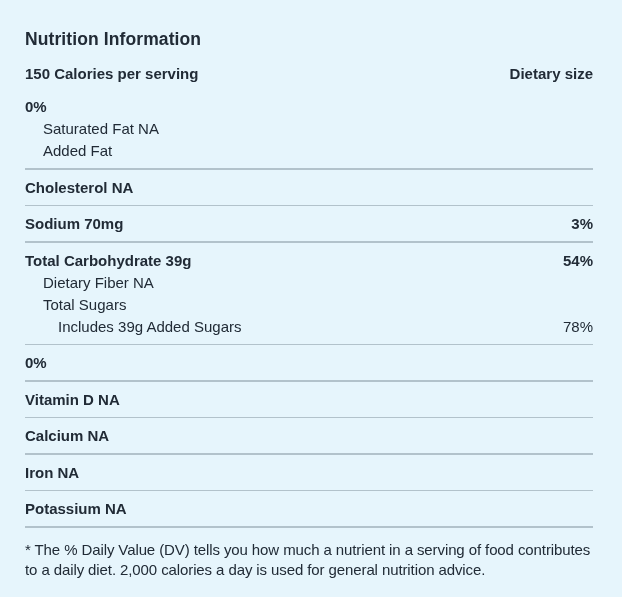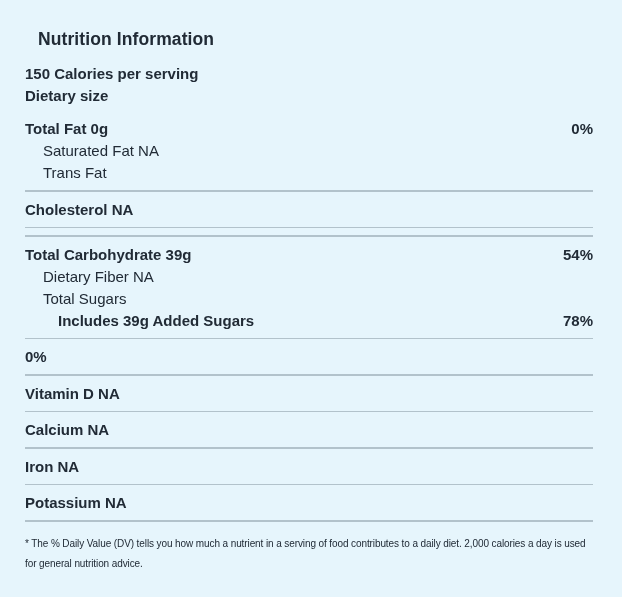--- a/index.html
+++ b/index.html
@@ -15,82 +15,84 @@
     color: var(--fg, #212b36);
     overflow: hidden;
   }
   .panel {
     padding: 28px 29px 0 25px;
   }
   .title {
     font-size: 17.5px;
     font-weight: 700;
     line-height: 22px;
-    margin: 0 0 13px 13px;
+    margin: 0 0 13px 0;
     letter-spacing: 0.1px;
   }
   .row {
     display: flex;
     justify-content: space-between;
     align-items: baseline;
     font-size: 15px;
     line-height: 22px;
   }
   .header-row {
     font-weight: 700;
     margin-bottom: 11px;
-    flex-direction: column;
   }
   .row.main { font-weight: 700; }
   .row.sub1 { padding-left: 18px; font-weight: 400; text-align: center; }
-  .row.sub2 { padding-left: 33px; font-weight: 700; }
+  .row.sub2 { padding-left: 33px; font-weight: 400; }
   .divider {
     height: 1.5px;
     background: var(--divider, #b2c2cb);
     margin: 6px 0 7px 0;
   }
   .footnote {
-    font-size: 10px;
+    font-size: 15px;
     line-height: 20px;
     margin-top: 12px;
     letter-spacing: -0.1px;
     font-weight: 400;
   }
 </style>
 </head>
 <body style="--bg: #e6f5fc; --fg: #212b36; --divider: #b2c2cb;">
 
 <div class="panel">
 
   <h1 class="title">Nutrition Information</h1>
 
   <div class="row header-row">
     <span>150 Calories per serving</span>
     <span>Dietary size</span>
   </div>
 
   <div class="row main">
-    <span>Total Fat 0g</span>
     <span>0%</span>
   </div>
   <div class="row sub1">
     <span>Saturated Fat NA</span>
   </div>
   <div class="row sub1">
-    <span>Trans Fat</span>
+    <span>Added Fat</span>
   </div>
 
   <div class="divider"></div>
 
   <div class="row main">
     <span>Cholesterol NA</span>
   </div>
 
   <div class="divider"></div>
 
+  <div class="row main">
+    <span>Sodium 70mg</span>
+    <span>3%</span>
+  </div>
 
   <div class="divider"></div>
 
   <div class="row main">
     <span>Total Carbohydrate 39g</span>
     <span>54%</span>
   </div>
   <div class="row sub1">
     <span>Dietary Fiber NA</span>
   </div>

